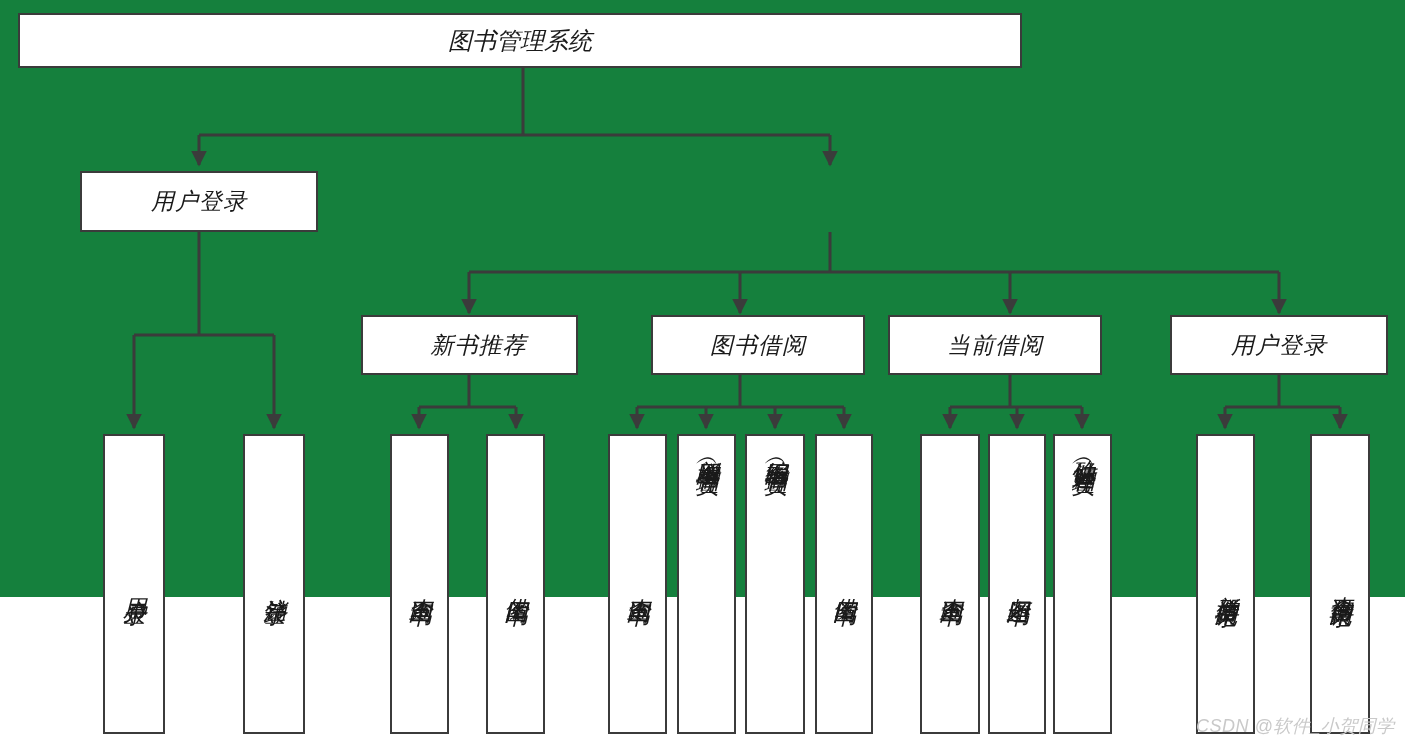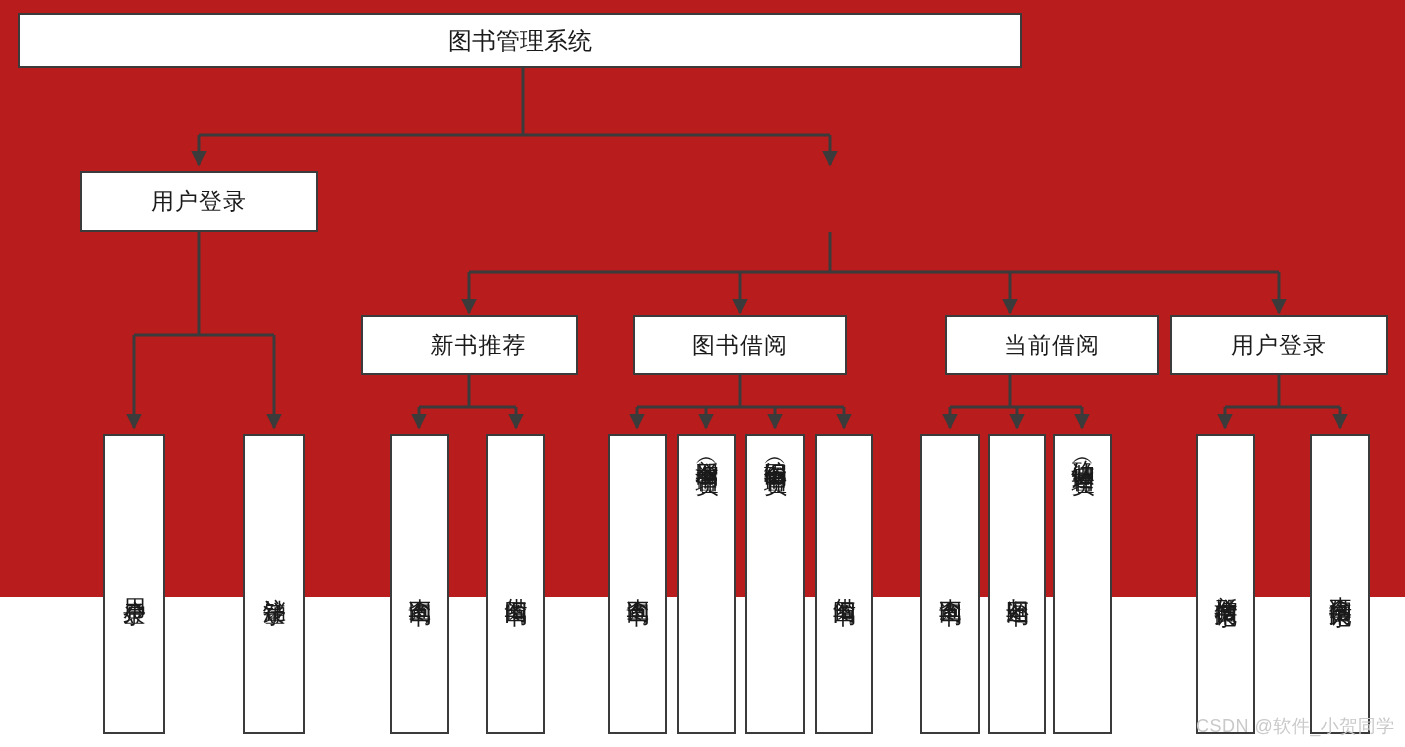--- a/index.html
+++ b/index.html
@@ -1,18 +1,18 @@
 <!DOCTYPE html>
 <html><head>
 <meta charset="utf-8">
 <style>
   html,body{margin:0;padding:0;background:#ffffff;}
   body{width:1405px;height:747px;overflow:hidden;
        font-family:"Liberation Sans","DejaVu Sans",sans-serif;}
-  #diagram-root{position:relative;width:1405px;height:597px;background:#b91c1c;}
+  #diagram-root{position:relative;width:1405px;height:597px;background:#15803d;font-style:italic;}
   svg#wires{position:absolute;left:0;top:0;width:1405px;height:747px;}
 
   .node{position:absolute;box-sizing:border-box;background:#ffffff;
         border:2px solid #3b3b3b;display:flex;align-items:center;
         justify-content:center;color:#1a1a1a;}
   .node.h{font-size:23px;letter-spacing:1px;}
   .node.root{font-size:24px;}
   .node.leaf{writing-mode:vertical-rl;text-orientation:upright;
              font-size:23px;line-height:1.12;letter-spacing:2px;
              padding:6px 2px;justify-content:flex-start;align-items:center;}
@@ -79,24 +79,24 @@
     <span>图书管理系统</span>
   </div>
 
   <div class="node h" style="left:80px;top:171px;width:238px;height:61px;">
     <span>用户登录</span>
   </div>
 
   <div class="node h" style="left:361px;top:315px;width:217px;height:60px;padding-left:18px;">
     <span>新书推荐</span>
   </div>
-  <div class="node h" style="left:633px;top:315px;width:214px;height:60px;">
+  <div class="node h" style="left:651px;top:315px;width:214px;height:60px;">
     <span>图书借阅</span>
   </div>
-  <div class="node h" style="left:945px;top:315px;width:214px;height:60px;text-align:right;">
+  <div class="node h" style="left:888px;top:315px;width:214px;height:60px;text-align:right;">
     <span>当前借阅</span>
   </div>
   <div class="node h" style="left:1170px;top:315px;width:218px;height:60px;">
     <span>用户登录</span>
   </div>
 
   <div class="node leaf mid" style="left:103px;top:434px;width:62px;height:300px;">
     <span>用户登录</span>
   </div>
   <div class="node leaf mid" style="left:243px;top:434px;width:62px;height:300px;">

